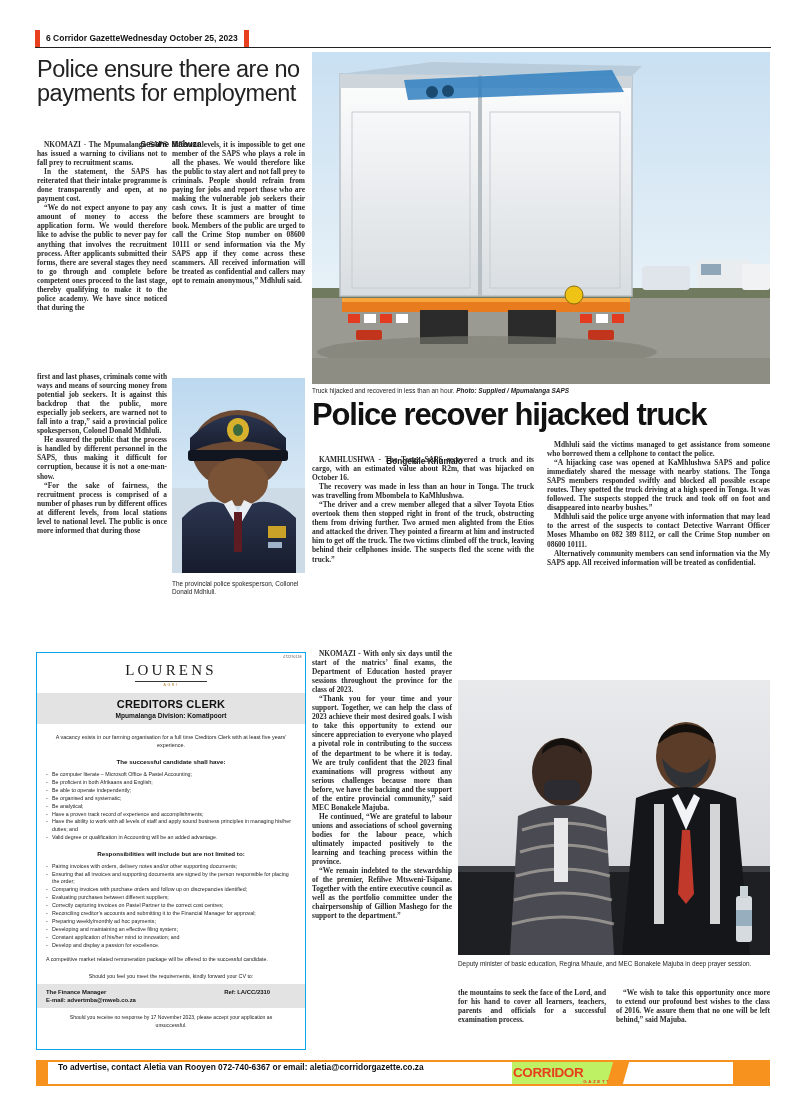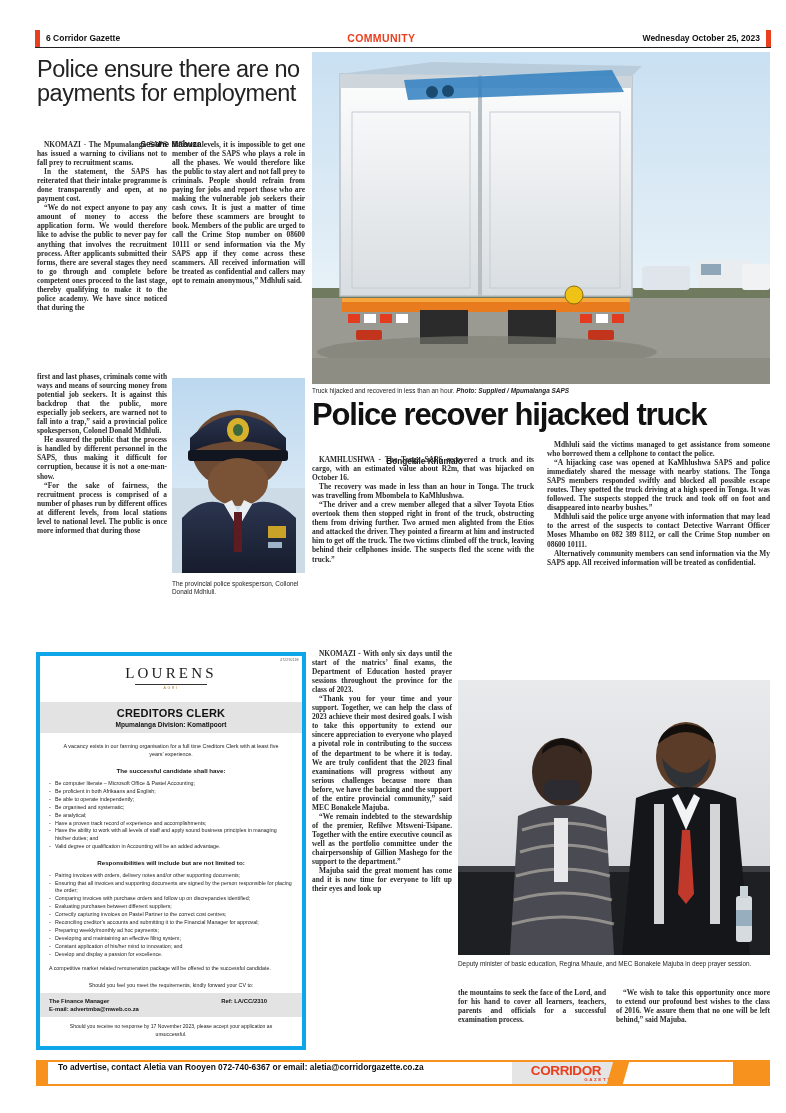--- a/index.html
+++ b/index.html
@@ -63,29 +63,29 @@
   
   #s3-head{position:absolute;left:312px;top:648px;width:458px;font-size:25.5px;color:#555;}
   #s3-c1{position:absolute;left:312px;top:649px;width:140px;height:370px;}
   #prayer-photo{position:absolute;left:458px;top:680px;width:312px;height:275px;}
   #prayer-cap{position:absolute;left:458px;top:960px;width:312px;}
   #s3-c2{position:absolute;left:458px;top:988px;width:148px;height:62px;}
   #s3-c3{position:absolute;left:616px;top:988px;width:154px;height:62px;}
 
   
   #ad{position:absolute;left:36px;top:652px;width:270px;height:398px;
-    border:4px solid #0ea5e9;background:#fff;box-sizing:border-box;}
+    border:1px solid #0ea5e9;background:#fff;box-sizing:border-box;}
   #ad-ref{position:absolute;right:3px;top:1.5px;font-family:"Liberation Sans",sans-serif;
     font-size:3.4px;color:#555;letter-spacing:.2px;}
   .ad-logo{margin-top:9px;text-align:center;font-family:"Liberation Serif",serif;
     font-size:15px;letter-spacing:3.2px;color:#1b1b1b;}
   .ad-logo-sub{text-align:center;font-family:"Liberation Sans",sans-serif;
     font-size:3.6px;letter-spacing:1.6px;color:#b07b2a;margin-top:1px;}
   .ad-logo-rule{width:72px;height:1px;background:#333;margin:2px auto 0;}
-  .ad-band{margin-top:12px;background:#e3e3e3;padding:5px 8px 5px;}
+  .ad-band{margin-top:6px;background:#e3e3e3;padding:5px 8px 5px;}
   .ad-title{text-align:center;font-family:"Liberation Sans",sans-serif;font-weight:700;
     font-size:11px;color:#111;letter-spacing:.2px;}
   .ad-sub{text-align:center;font-family:"Liberation Sans",sans-serif;font-weight:700;
     font-size:6.6px;color:#111;margin-top:2px;}
   .ad-intro{font-family:"Liberation Sans",sans-serif;font-size:5.4px;line-height:8px;
     text-align:center;color:#222;padding:9px 16px 0;}
   .ad-h{font-family:"Liberation Sans",sans-serif;font-weight:700;font-size:6.2px;
     text-align:center;color:#111;margin-top:9px;}
   .ad-list{font-family:"Liberation Sans",sans-serif;font-size:5.3px;line-height:7.4px;
     color:#222;margin:6px 0 0;padding:0 9px;list-style:none;}
@@ -104,38 +104,37 @@
     text-align:center;color:#222;padding:6px 22px 0;}
 
   
   #footer{position:absolute;left:36px;top:1060px;width:734px;height:26px;
     background:#f7921e;}
   #footer-inner{position:absolute;left:48px;top:1062px;width:685px;height:22px;
     background:#ffffff;display:flex;align-items:flex-start;}
   #footer-text{font-family:"Liberation Sans",sans-serif;font-weight:700;font-size:8.4px;
     color:#111;margin-left:10px;}
   #footer-logo{position:absolute;right:36px;top:1062px;width:108px;height:22px;
-    background:#e5e5e5;display:flex;flex-direction:column;align-items:center;
+    background:#bef264;display:flex;flex-direction:row;align-items:center;
     justify-content:center;}
   #footer-logo .c1{font-family:"Liberation Sans",sans-serif;font-weight:700;font-size:13.5px;
     color:#e8401f;letter-spacing:-.4px;line-height:12px;}
   #footer-logo .c2{font-family:"Liberation Sans",sans-serif;font-weight:700;font-size:4.4px;
     color:#e8401f;letter-spacing:1.6px;align-self:flex-end;margin-right:4px;}
   #footer-slash{position:absolute;right:30px;top:1060px;width:16px;height:26px;
     background:#f7921e;transform:skewX(-16deg);}
 </style>
 </head>
 <body>
 
 <div class="page">
 
   <div class="masthead">
     <div class="mh-bar"></div>
     <div class="mh-left">6 Corridor Gazette</div>
-    <div class="mh-center">COMMUNITY</div>
     <div class="mh-right">Wednesday October 25, 2023</div>
     <div class="mh-bar"></div>
   </div>
   <div class="mh-rule"></div>
 
   <div class="hl1" id="s1-head">Police ensure there are no payments for employment</div>
   <div class="byline" id="s1-byline">Sesane Mabuza</div>
 
   <div class="body-col" id="s1-c1">
     <p>NKOMAZI - The Mpumalanga SAPS has issued a warning to civilians not to fall prey to recruitment scams.</p>
@@ -256,22 +255,22 @@
   <div class="body-col" id="s2-c2">
     <p>Mdhluli said the victims managed to get assistance from someone who borrowed them a cellphone to contact the police.</p>
     <p>“A hijacking case was opened at KaMhlushwa SAPS and police immediately shared the message with nearby stations. The Tonga SAPS members responded swiftly and blocked all possible escape routes. They spotted the truck driving at a high speed in Tonga. It was followed. The suspects stopped the truck and took off on foot and disappeared into nearby bushes.”</p>
     <p>Mdhluli said the police urge anyone with information that may lead to the arrest of the suspects to contact Detective Warrant Officer Moses Mhambo on 082 389 8112, or call the Crime Stop number on 08600 10111.</p>
     <p>Alternatively community members can send information via the My SAPS app. All received information will be treated as confidential.</p>
   </div>
 
   <div class="body-col" id="s3-c1">
     <p>NKOMAZI - With only six days until the start of the matrics’ final exams, the Department of Education hosted prayer sessions throughout the province for the class of 2023.</p>
     <p>“Thank you for your time and your support. Together, we can help the class of 2023 achieve their most desired goals. I wish to take this opportunity to extend our sincere appreciation to everyone who played a pivotal role in contributing to the success of the department to be where it is today. We are truly confident that the 2023 final examinations will progress without any serious challenges because more than before, we have the backing and the support of the entire provincial community,” said MEC Bonakele Majuba.</p>
+    <p>He continued, “We are grateful to labour unions and associations of school governing bodies for the labour peace, which ultimately impacted positively to the learning and teaching process within the province.</p>
     <p>“We remain indebted to the stewardship of the premier, Refilwe Mtsweni-Tsipane. Together with the entire executive council as well as the portfolio committee under the chairpersonship of Gillion Mashego for the support to the department.”</p>
-    <p>Majuba said the great moment has come and it is now time for everyone to lift up their eyes and look up</p>
   </div>
 
   <div class="ph" id="prayer-photo">
     <svg width="312" height="275" viewBox="0 0 312 275" preserveAspectRatio="none" aria-hidden="true">
       <defs>
         <linearGradient id="wall" x1="0" y1="0" x2="0" y2="1">
           <stop offset="0%" stop-color="#e9eaec"></stop>
             <stop offset="100%" stop-color="#cfd2d6"></stop>
         </linearGradient>
       </defs>

